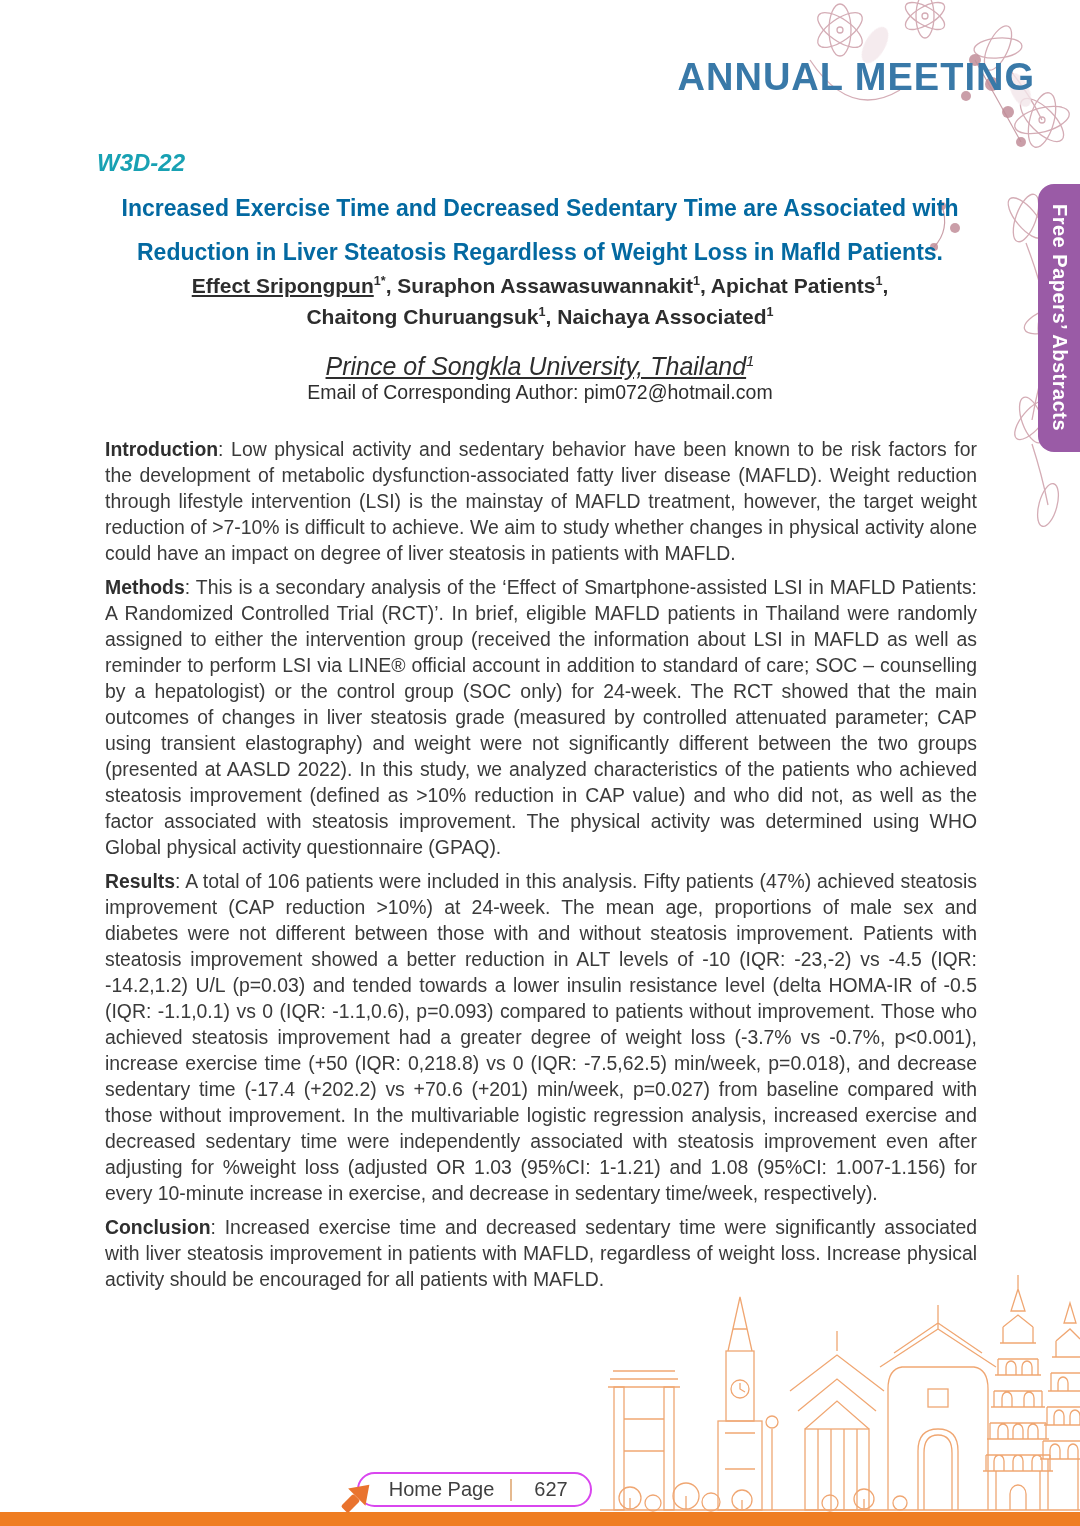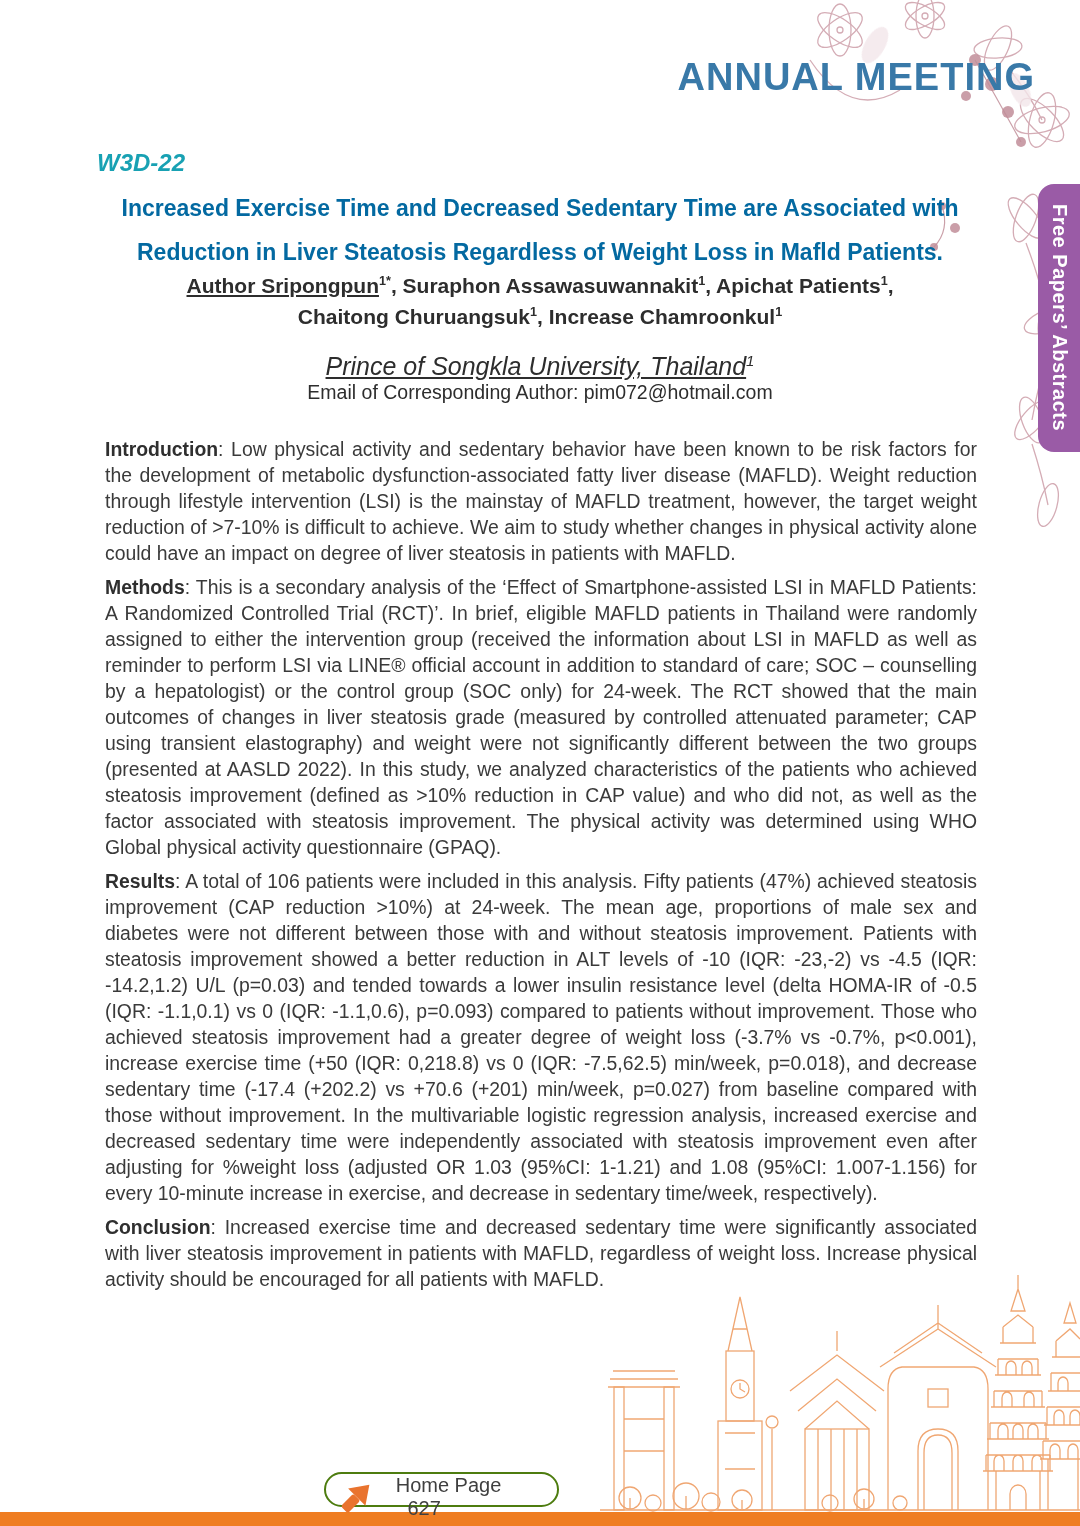--- a/index.html
+++ b/index.html
@@ -38,26 +38,26 @@
   .email{position:absolute;top:381px;left:96px;width:888px;text-align:center;font-size:19.5px;
          color:#2d2d2d;z-index:3;}
 
   
   .bodytext{position:absolute;top:428px;left:97px;width:888px;text-align:justify;
             font-size:19.4px;line-height:26px;color:#3a3a3a;z-index:3;}
   .bodytext p{margin:8px;}
   .bodytext .lbl{font-weight:bold;color:#2f2f2f;}
 
   
-  .home-pill{position:absolute;left:324px;top:1472px;width:235px;height:35px;background:#ffffff;
-             border:2px solid #4d7c0f;border-radius:19px;display:flex;align-items:center;
-             box-sizing:border-box;z-index:6;cursor:pointer;flex-direction:column;}
+  .home-pill{position:absolute;left:357px;top:1472px;width:235px;height:35px;background:#ffffff;
+             border:2px solid #d946ef;border-radius:19px;display:flex;align-items:center;
+             box-sizing:border-box;z-index:6;cursor:pointer;}
   .home-label{flex:1;text-align:center;font-size:20px;color:#3f3f3f;padding-left:14px;}
   .pill-divider{width:2px;height:22px;background:#e5b98f;}
-  .page-num{width:68px;font-size:20px;color:#3f3f3f;}
+  .page-num{width:78px;text-align:center;font-size:20px;color:#3f3f3f;}
   .home-arrow{position:absolute;left:336px;top:1478px;z-index:7;}
   .bottom-strip{position:absolute;left:0;bottom:0;width:1080px;height:14px;background:#ef7d22;z-index:4;}
 </style>
 </head>
 <body>
 
 <div class="page">
 
   <svg class="floral" width="300" height="560" viewBox="0 0 300 560">
     <g stroke="#c6919d" fill="none" stroke-width="1.3" opacity="0.75">
@@ -106,22 +106,22 @@
   <header class="conf-header">
     <div class="conf-title">ANNUAL MEETING</div>
   </header>
 
   <div class="side-tab">
     <span>Free Papers’ Abstracts</span>
   </div>
 
   <div class="code">W3D-22</div>
   <h1 class="title">Increased Exercise Time and Decreased Sedentary Time are Associated with Reduction in Liver Steatosis Regardless of Weight Loss in Mafld Patients.</h1>
-  <div class="authors1"><span class="u">Author Sripongpun</span><sup>1*</sup><span>, Suraphon Assawasuwannakit</span><sup>1</sup><span>, Apichat Patients</span><sup>1</sup><span>,</span></div>
-  <div class="authors2"><span>Chaitong Churuangsuk</span><sup>1</sup><span>, Increase Chamroonkul</span><sup>1</sup></div>
+  <div class="authors1"><span class="u">Effect Sripongpun</span><sup>1*</sup><span>, Suraphon Assawasuwannakit</span><sup>1</sup><span>, Apichat Patients</span><sup>1</sup><span>,</span></div>
+  <div class="authors2"><span>Chaitong Churuangsuk</span><sup>1</sup><span>, Naichaya Associated</span><sup>1</sup></div>
   <div class="affil"><span class="u">Prince of Songkla University, Thailand</span><sup>1</sup></div>
   <div class="email">Email of Corresponding Author: pim072@hotmail.com</div>
 
   <div class="bodytext">
     <p><span class="lbl">Introduction</span><span>: Low physical activity and sedentary behavior have been known to be risk factors for the development of metabolic dysfunction-associated fatty liver disease (MAFLD). Weight reduction through lifestyle intervention (LSI) is the mainstay of MAFLD treatment, however, the target weight reduction of &gt;7-10% is difficult to achieve. We aim to study whether changes in physical activity alone could have an impact on degree of liver steatosis in patients with MAFLD.</span></p>
     <p><span class="lbl">Methods</span><span>: This is a secondary analysis of the ‘Effect of Smartphone-assisted LSI in MAFLD Patients: A Randomized Controlled Trial (RCT)’. In brief, eligible MAFLD patients in Thailand were randomly assigned to either the intervention group (received the information about LSI in MAFLD as well as reminder to perform LSI via LINE® official account in addition to standard of care; SOC – counselling by a hepatologist) or the control group (SOC only) for 24-week. The RCT showed that the main outcomes of changes in liver steatosis grade (measured by controlled attenuated parameter; CAP using transient elastography) and weight were not significantly different between the two groups (presented at AASLD 2022). In this study, we analyzed characteristics of the patients who achieved steatosis improvement (defined as &gt;10% reduction in CAP value) and who did not, as well as the factor associated with steatosis improvement. The physical activity was determined using WHO Global physical activity questionnaire (GPAQ).</span></p>
     <p><span class="lbl">Results</span><span>: A total of 106 patients were included in this analysis. Fifty patients (47%) achieved steatosis improvement (CAP reduction &gt;10%) at 24-week. The mean age, proportions of male sex and diabetes were not different between those with and without steatosis improvement. Patients with steatosis improvement showed a better reduction in ALT levels of -10 (IQR: -23,-2) vs -4.5 (IQR: -14.2,1.2) U/L (p=0.03) and tended towards a lower insulin resistance level (delta HOMA-IR of -0.5 (IQR: -1.1,0.1) vs 0 (IQR: -1.1,0.6), p=0.093) compared to patients without improvement. Those who achieved steatosis improvement had a greater degree of weight loss (-3.7% vs -0.7%, p&lt;0.001), increase exercise time (+50 (IQR: 0,218.8) vs 0 (IQR: -7.5,62.5) min/week, p=0.018), and decrease sedentary time (-17.4 (+202.2) vs +70.6 (+201) min/week, p=0.027) from baseline compared with those without improvement. In the multivariable logistic regression analysis, increased exercise and decreased sedentary time were independently associated with steatosis improvement even after adjusting for %weight loss (adjusted OR 1.03 (95%CI: 1-1.21) and 1.08 (95%CI: 1.007-1.156) for every 10-minute increase in exercise, and decrease in sedentary time/week, respectively).</span></p>
     <p><span class="lbl">Conclusion</span><span>: Increased exercise time and decreased sedentary time were significantly associated with liver steatosis improvement in patients with MAFLD, regardless of weight loss. Increase physical activity should be encouraged for all patients with MAFLD.</span></p>
   </div>
 

